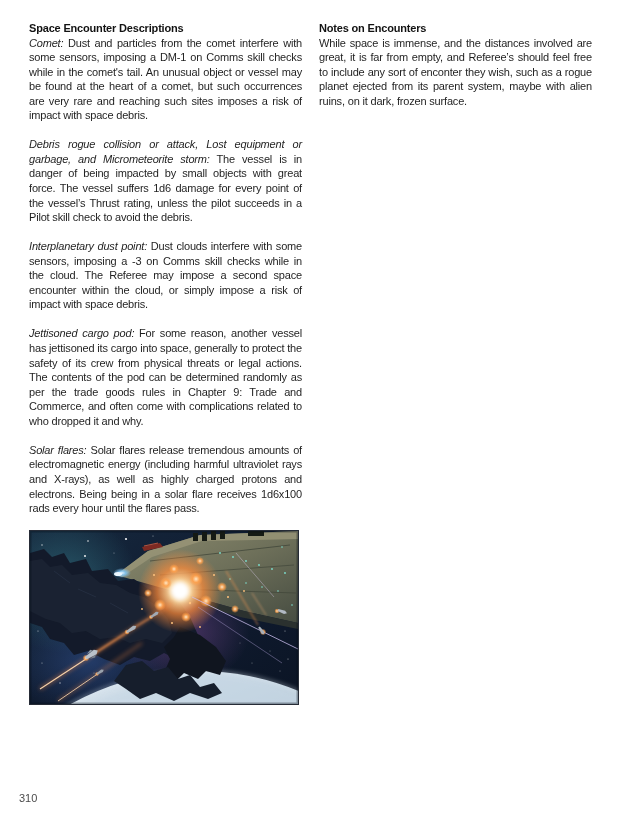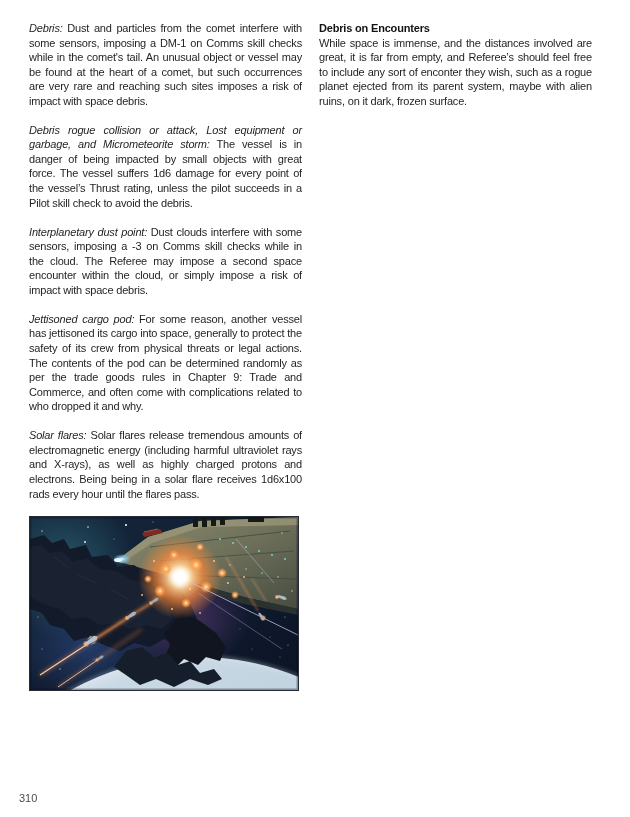--- a/index.html
+++ b/index.html
@@ -50,22 +50,23 @@
     top: 792px;
     font-size: 11px;
     color: #4b4b4b;
     letter-spacing: 0;
   }
 </style>
 </head>
 <body>
 
 <div class="column col-left">
-
-  <p class="para"><span class="lead">Debris:</span><span> Dust and particles from the comet interfere with some sensors, imposing a DM-1 on Comms skill checks while in the comet's tail. An unusual object or vessel may be found at the heart of a comet, but such occurrences are very rare and reaching such sites imposes a risk of impact with space debris.</span></p>
+  <h2 class="heading">Space Encounter Descriptions</h2>
+
+  <p class="para"><span class="lead">Comet:</span><span> Dust and particles from the comet interfere with some sensors, imposing a DM-1 on Comms skill checks while in the comet's tail. An unusual object or vessel may be found at the heart of a comet, but such occurrences are very rare and reaching such sites imposes a risk of impact with space debris.</span></p>
 
   <p class="para"><span class="lead">Debris rogue collision or attack, Lost equipment or garbage, and Micrometeorite storm:</span><span> The vessel is in danger of being impacted by small objects with great force. The vessel suffers 1d6 damage for every point of the vessel’s Thrust rating, unless the pilot succeeds in a Pilot skill check to avoid the debris.</span></p>
 
   <p class="para"><span class="lead">Interplanetary dust point:</span><span> Dust clouds interfere with some sensors, imposing a -3 on Comms skill checks while in the cloud. The Referee may impose a second space encounter within the cloud, or simply impose a risk of impact with space debris.</span></p>
 
   <p class="para"><span class="lead">Jettisoned cargo pod:</span><span> For some reason, another vessel has jettisoned its cargo into space, generally to protect the safety of its crew from physical threats or legal actions. The contents of the pod can be determined randomly as per the trade goods rules in Chapter 9: Trade and Commerce, and often come with complications related to who dropped it and why.</span></p>
 
   <p class="para"><span class="lead">Solar flares:</span><span> Solar flares release tremendous amounts of electromagnetic energy (including harmful ultraviolet rays and X-rays), as well as highly charged protons and electrons. Being being in a solar flare receives 1d6x100 rads every hour until the flares pass.</span></p>
 
   <div class="illustration-frame">
@@ -279,17 +280,17 @@
         </g>
         <path d="M236,84 L222,62" stroke="#ffb477" stroke-width="1" opacity="0.6" filter="url(#b1)"></path>
       </g>
 
       <rect x="0" y="0" width="268" height="173" fill="none" stroke="#070d18" stroke-width="3" opacity="0.35"></rect>
     </svg>
   </div>
 </div>
 
 <div class="column col-right">
-  <h2 class="heading">Debris on Encounters</h2>
+  <h2 class="heading">Notes on Encounters</h2>
   <p class="para">While space is immense, and the distances involved are great, it is far from empty, and Referee’s should feel free to include any sort of enconter they wish, such as a rogue planet ejected from its parent system, maybe with alien ruins, on it dark, frozen surface.</p>
 </div>
 
 <div class="page-number">310</div>
 
 </body></html>

